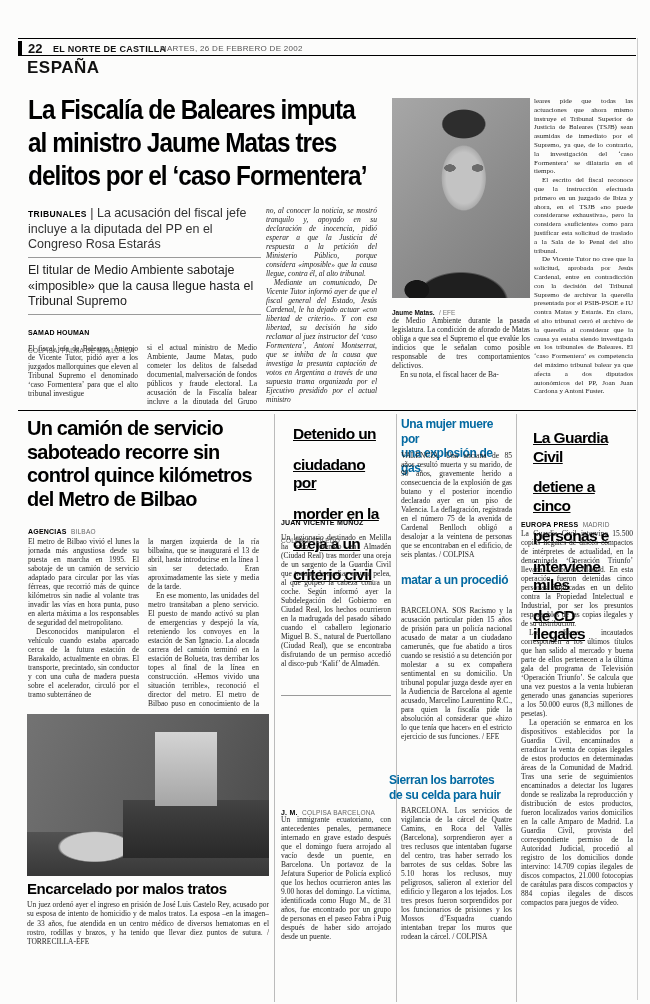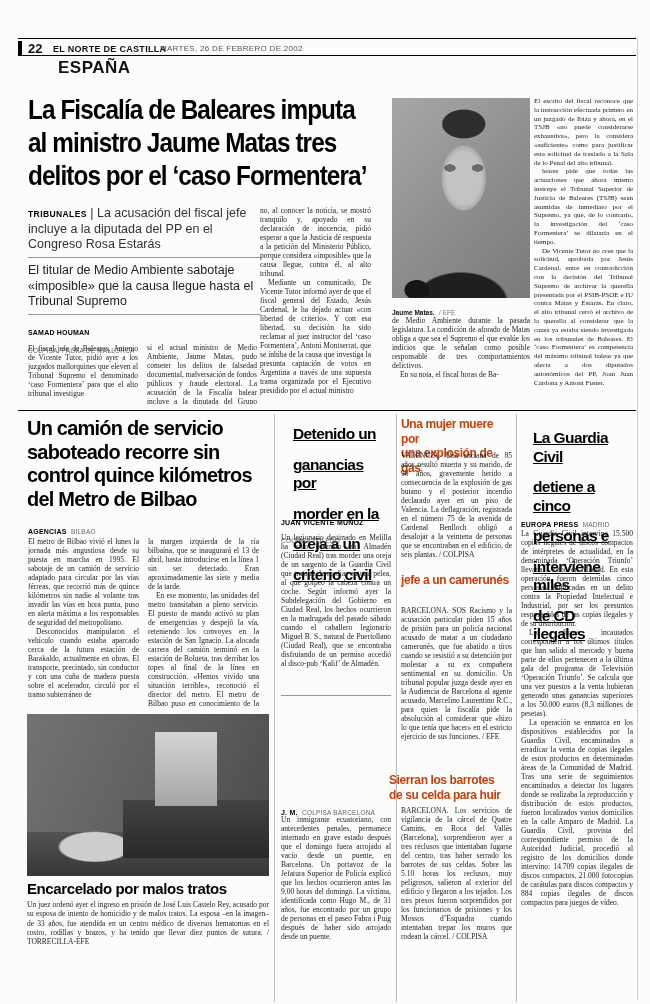--- a/index.html
+++ b/index.html
@@ -8,29 +8,29 @@
   .abs{position:absolute;}
   .rule{background:#000;height:1px;}
   .hairline{background:#999;height:1px;}
   .vline{background:#bbb;width:1px;}
 
   
   .folio-bar{width:4px;height:15px;background:#000;}
   .folio-num{font:bold 13px/13px "Liberation Sans",sans-serif;}
   .paper{font:bold 9px/10px "Liberation Sans",sans-serif;letter-spacing:.3px;}
   .pdate{font:8px/10px "Liberation Sans",sans-serif;color:#555;letter-spacing:.3px;}
-  .section{font:bold 17px/17px "Liberation Sans",sans-serif;letter-spacing:.5px;margin-left:31px;}
+  .section{font:bold 17px/17px "Liberation Sans",sans-serif;letter-spacing:.5px;}
 
   
   .h1wrap{width:400px;transform:scaleX(.9);transform-origin:0 0;}
   .h1wrap p{margin:0;font:bold 27px/33px "Liberation Sans",sans-serif;letter-spacing:-1px;color:#000;}
   .h2wrap{width:258px;transform:scaleX(.95);transform-origin:0 0;}
   .h2wrap p{margin:0;font:bold 21px/23.5px "Liberation Sans",sans-serif;letter-spacing:-.8px;color:#000;}
   .h3 p{margin:12px;font:bold 15.5px/18.5px "Liberation Sans",sans-serif;letter-spacing:-.6px;color:#000;text-decoration:underline;}
-  .h4 p{margin:0;font:bold 12px/14.5px "Liberation Sans",sans-serif;letter-spacing:-.4px;color:#c2410c;}
+  .h4 p{margin:0;font:bold 12px/14.5px "Liberation Sans",sans-serif;letter-spacing:-.4px;color:#0369a1;}
 
   
   .kicker{font:12.5px/15.5px "Liberation Sans",sans-serif;color:#333;}
   .kicker .klabel{font:bold 8.5px "Liberation Sans",sans-serif;color:#000;letter-spacing:.4px;}
   .subhead{font:12.5px/15.5px "Liberation Sans",sans-serif;color:#222;}
 
   
   .by b{font:bold 7px/9px "Liberation Sans",sans-serif;color:#000;letter-spacing:.2px;}
   .by span{font:6.5px/9px "Liberation Sans",sans-serif;color:#666;letter-spacing:.2px;}
   .by div{margin:0;}
@@ -98,37 +98,37 @@
     <div><b>SAMAD HOUMAN</b></div>
     <div><span>COLPISA. PALMA DE MALLORCA</span></div>
   </div>
 
   <div class="abs bt" style="left:28px;top:344px;width:110px;height:61px;">
       <p>El fiscal jefe de Baleares, Antonio de Vicente Tutor, pidió ayer a los juzgados mallorquines que eleven al Tribunal Supremo el denominado ‘caso Formentera’ para que el alto tribunal investigue</p>
     </div>
   <div class="abs bt" style="left:147px;top:343px;width:110px;height:61px;">
       <p>si el actual ministro de Medio Ambiente, Jaume Matas, pudo cometer los delitos de falsedad documental, malversación de fondos públicos y fraude electoral. La acusación de la Fiscalía balear incluye a la diputada del Grupo Popular en el Congreso Rosa Estarás. El miembro del Gobier-</p>
     </div>
-  <div class="abs bt" style="left:260px;top:206px;width:111px;height:198px;">
+  <div class="abs bt" style="left:266px;top:206px;width:111px;height:198px;font-style:italic;">
       <p>no, al conocer la noticia, se mostró tranquilo y, apoyado en su declaración de inocencia, pidió esperar a que la Justicia dé respuesta a la petición del Ministerio Público, porque considera «imposible» que la causa llegue, contra él, al alto tribunal.</p>
       <p>Mediante un comunicado, De Vicente Tutor informó ayer de que el fiscal general del Estado, Jesús Cardenal, le ha dejado actuar «con libertad de criterio». Y con esa libertad, su decisión ha sido reclamar al juez instructor del ‘caso Formentera’, Antoni Montserrat, que se inhiba de la causa que investiga la presunta captación de votos en Argentina a través de una supuesta trama organizada por el Ejecutivo presidido por el actual ministro</p>
     </div>
 
   <div class="abs photo photo-matas" style="left:392px;top:98px;width:138px;height:200px;"></div>
   <div class="abs pcap" style="left:392px;top:301px;">
     <b>Jaume Matas.</b>
     <span>/ EFE</span>
   </div>
   <div class="abs bt" style="left:392px;top:316px;width:138px;height:89px;">
       <p>de Medio Ambiente durante la pasada legislatura. La condición de aforado de Matas obliga a que sea el Supremo el que evalúe los indicios que le señalan como posible responsable de tres comportamientos delictivos.</p>
-      <p>En su nota, el fiscal horas de Ba-</p>
+      <p>En su nota, el fiscal hacer de Ba-</p>
     </div>
   <div class="abs bt" style="left:534px;top:97px;width:99px;height:308px;font-size:7px;line-height:8.8px;">
+      <p>leares pide que todas las actuaciones que ahora mismo instruye el Tribunal Superior de Justicia de Baleares (TSJB) sean asumidas de inmediato por el Supremo, ya que, de lo contrario, la investigación del ‘caso Formentera’ se dilataría en el tiempo.</p>
       <p>El escrito del fiscal reconoce que la instrucción efectuada primero en un juzgado de Ibiza y ahora, en el TSJB «no puede considerarse exhaustiva», pero la considera «suficiente» como para justificar esta solicitud de traslado a la Sala de lo Penal del alto tribunal.</p>
-      <p>leares pide que todas las actuaciones que ahora mismo instruye el Tribunal Superior de Justicia de Baleares (TSJB) sean asumidas de inmediato por el Supremo, ya que, de lo contrario, la investigación del ‘caso Formentera’ se dilataría en el tiempo.</p>
       <p>De Vicente Tutor no cree que la solicitud, aprobada por Jesús Cardenal, entre en contradicción con la decisión del Tribunal Supremo de archivar la querella presentada por el PSIB-PSOE e IU contra Matas y Estarás. En claro, el alto tribunal cerró el archivo de la querella al considerar que la causa ya estaba siendo investigada en los tribunales de Baleares. El ‘caso Formentera’ es competencia del máximo tribunal balear ya que afecta a dos diputados autonómicos del PP, Joan Juan Cardona y Antoni Fuster.</p>
     </div>
 
   <div class="abs rule" style="left:18px;top:410px;width:618px;"></div>
 
   <div class="abs vline" style="left:274px;top:414px;height:588px;"></div>
   <div class="abs vline" style="left:396px;top:414px;height:588px;"></div>
   <div class="abs vline" style="left:516px;top:414px;height:588px;"></div>
 
   <div class="abs h2wrap" style="left:27px;top:416px;">
@@ -153,21 +153,21 @@
     </div>
 
   <div class="abs photo photo-room" style="left:27px;top:714px;width:242px;height:162px;"></div>
   <div class="abs captitle" style="left:27px;top:881px;">Encarcelado por malos tratos</div>
   <div class="abs cap" style="left:27px;top:900px;width:242px;height:56px;">
       <p>Un juez ordenó ayer el ingreso en prisión de José Luis Castelo Rey, acusado por su esposa de intento de homicidio y de malos tratos. La esposa –en la imagen– de 33 años, fue atendida en un centro médico de diversos hematomas en el rostro, rodillas y brazos, y ha tenido que llevar diez puntos de sutura. / TORRECILLA-EFE</p>
     </div>
 
   <div class="abs h3" style="left:281px;top:413px;width:112px;">
       <p>Detenido un</p>
-      <p>ganancias por</p>
+      <p>ciudadano por</p>
       <p>morder en la</p>
       <p>oreja a un</p>
       <p>criterio civil</p>
     </div>
   <div class="abs by" style="left:281px;top:511px;">
     <div><b>JUAN VICENTE MUÑOZ</b></div>
     <div><span>COLPISA TOLEDO</span></div>
   </div>
   <div class="abs bt" style="left:281px;top:533px;width:110px;height:157px;">
       <p>Un legionario destinado en Melilla ha sido detenido en Almadén (Ciudad Real) tras morder una oreja de un sargento de la Guardia Civil que trataba de mediar en una pelea, al que golpeó la cabeza contra un coche. Según informó ayer la Subdelegación del Gobierno en Ciudad Real, los hechos ocurrieron en la madrugada del pasado sábado cuando el caballero legionario Miguel B. S., natural de Puertollano (Ciudad Real), que se encontraba disfrutando de un permiso accedió al disco-pub ‘Kalif’ de Almadén.</p>
@@ -186,21 +186,21 @@
 
   <div class="abs h4" style="left:401px;top:417px;width:112px;">
       <p>Una mujer muere por</p>
       <p>una explosión de gas</p>
     </div>
   <div class="abs bt" style="left:401px;top:451px;width:111px;height:112px;">
       <p>VALENCIA. Una anciana de 85 años resultó muerta y su marido, de 90 años, gravemente herido a consecuencia de la explosión de gas butano y el posterior incendio declarado ayer en un piso de Valencia. La deflagración, registrada en el número 75 de la avenida de Cardenal Benlloch obligó a desalojar a la veintena de personas que se encontraban en el edificio, de seis plantas. / COLPISA</p>
     </div>
 
   <div class="abs h4" style="left:401px;top:573px;width:112px;">
-      <p>jefe a un camerunés</p>
+      <p>matar a un procedió</p>
     </div>
   <div class="abs bt" style="left:401px;top:606px;width:111px;height:157px;">
       <p>BARCELONA. SOS Racismo y la acusación particular piden 15 años de prisión para un policía nacional acusado de matar a un ciudadano camerunés, que fue abatido a tiros cuando se resistió a su detención por molestar a su ex compañera sentimental en su domicilio. Un tribunal popular juzga desde ayer en la Audiencia de Barcelona al agente acusado, Marcelino Laurentino R.C., para quien la fiscalía pide la absolución al considerar que «hizo lo que tenía que hacer» en el estricto ejercicio de sus funciones. / EFE</p>
     </div>
 
   <div class="abs h4" style="left:389px;top:773px;width:112px;">
       <p>Sierran los barrotes</p>
       <p>de su celda para huir</p>
     </div>
   <div class="abs bt" style="left:401px;top:806px;width:111px;height:140px;">

